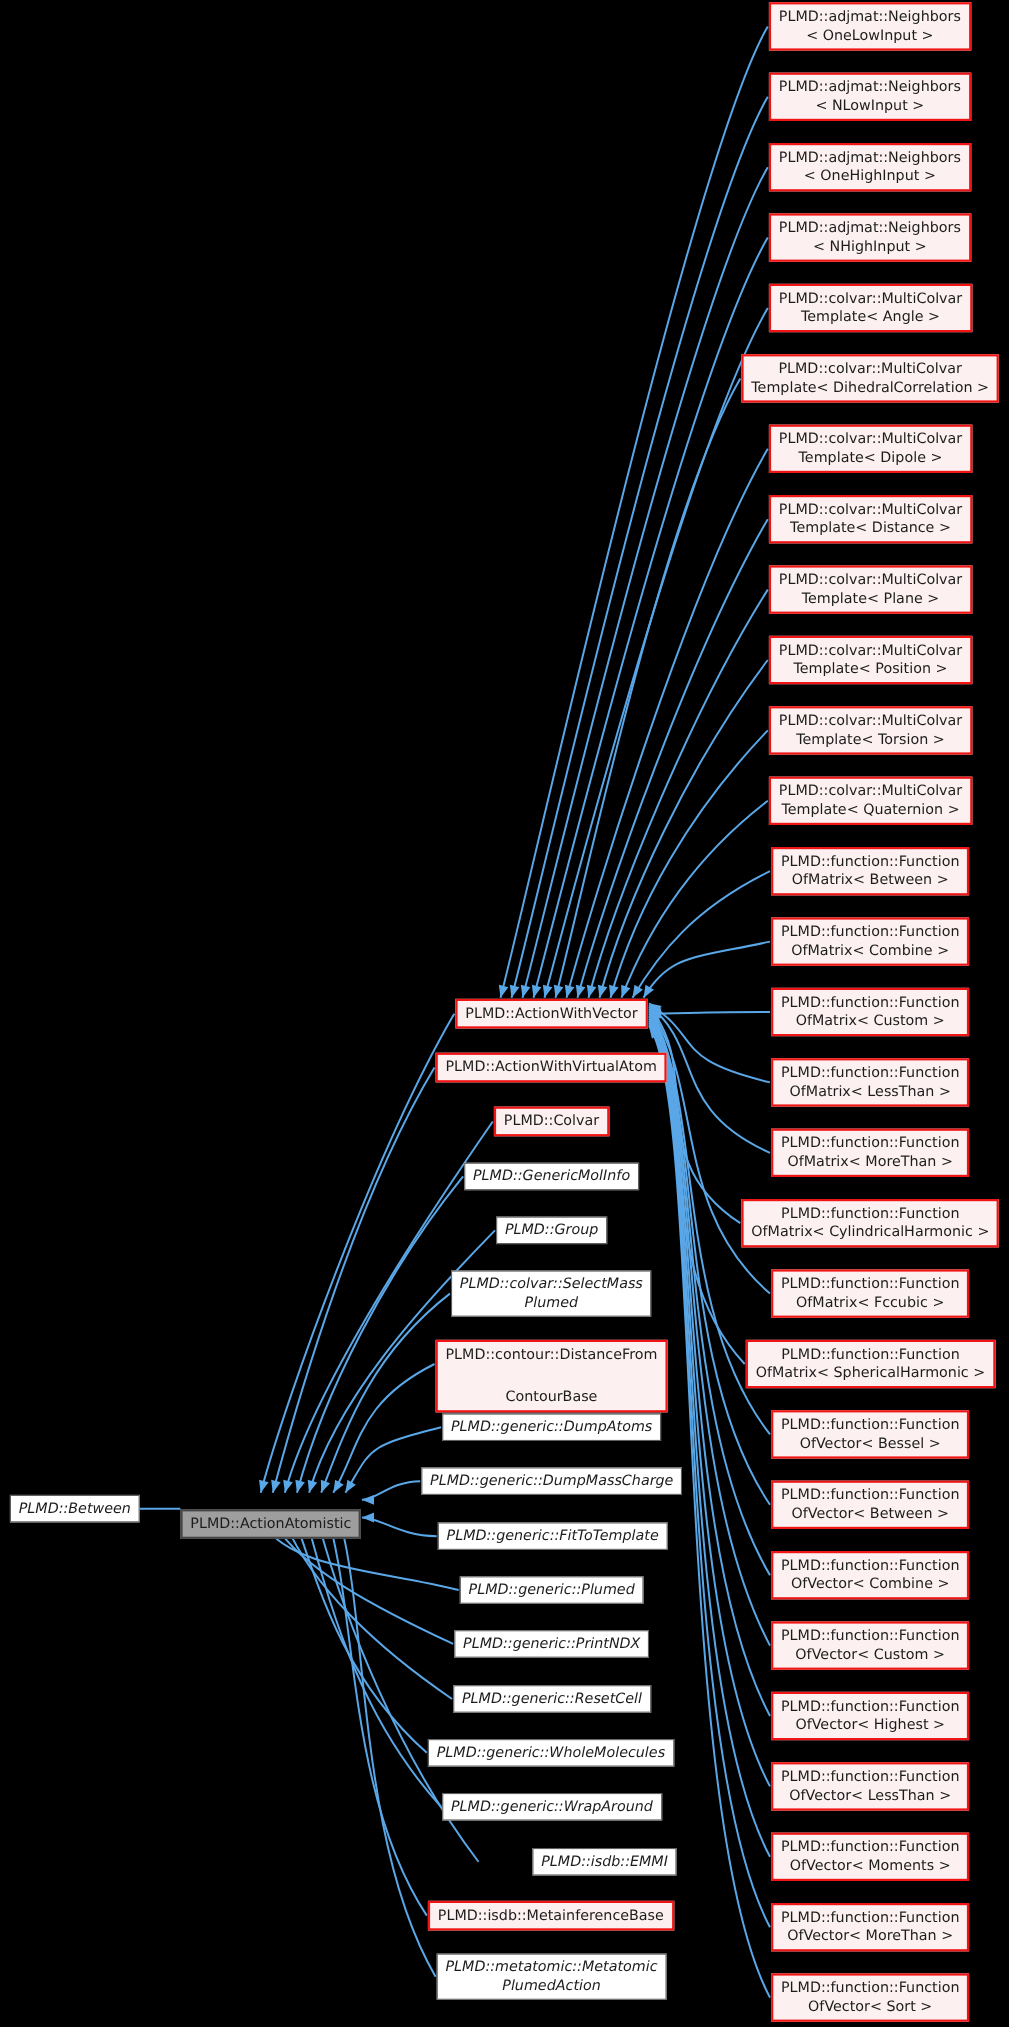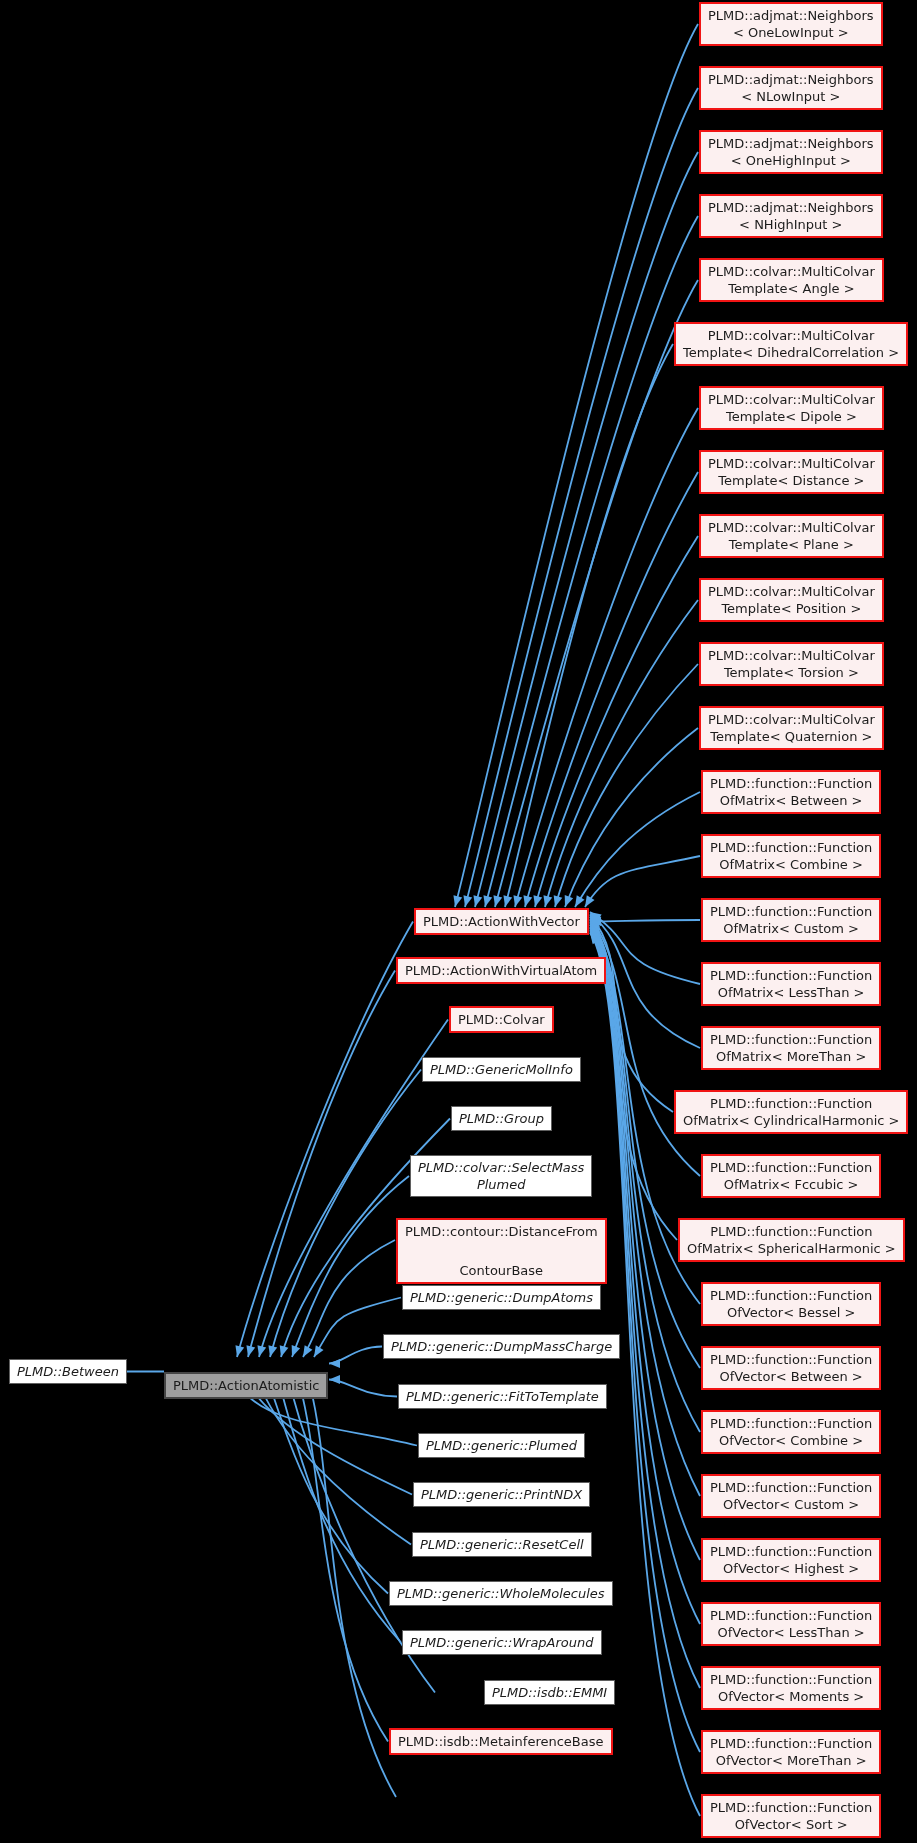--- a/index.html
+++ b/index.html
@@ -178,20 +178,24 @@
     </div>
     <div class="node s-plain" style="left: 402px; top: 1630px;">
       <span class="ln">PLMD::generic::WrapAround</span>
     </div>
     <div class="node s-plain" style="left: 436px; top: 1680px; margin-left: 48px;">
       <span class="ln">PLMD::isdb::EMMI</span>
     </div>
     <div class="node s-red" style="left: 389px; top: 1728px;">
       <span class="ln">PLMD::isdb::MetainferenceBase</span>
     </div>
+    <div class="node s-plain" style="left: 397px; top: 1776px;">
+      <span class="ln">PLMD::metatomic::Metatomic</span>
+      <span class="ln">PlumedAction</span>
+    </div>
     <div class="node s-red" style="left: 699px; top: 2px;">
       <span class="ln">PLMD::adjmat::Neighbors</span>
       <span class="ln">&lt; OneLowInput &gt;</span>
     </div>
     <div class="node s-red" style="left: 699px; top: 66px;">
       <span class="ln">PLMD::adjmat::Neighbors</span>
       <span class="ln">&lt; NLowInput &gt;</span>
     </div>
     <div class="node s-red" style="left: 699px; top: 130px;">
       <span class="ln">PLMD::adjmat::Neighbors</span>

